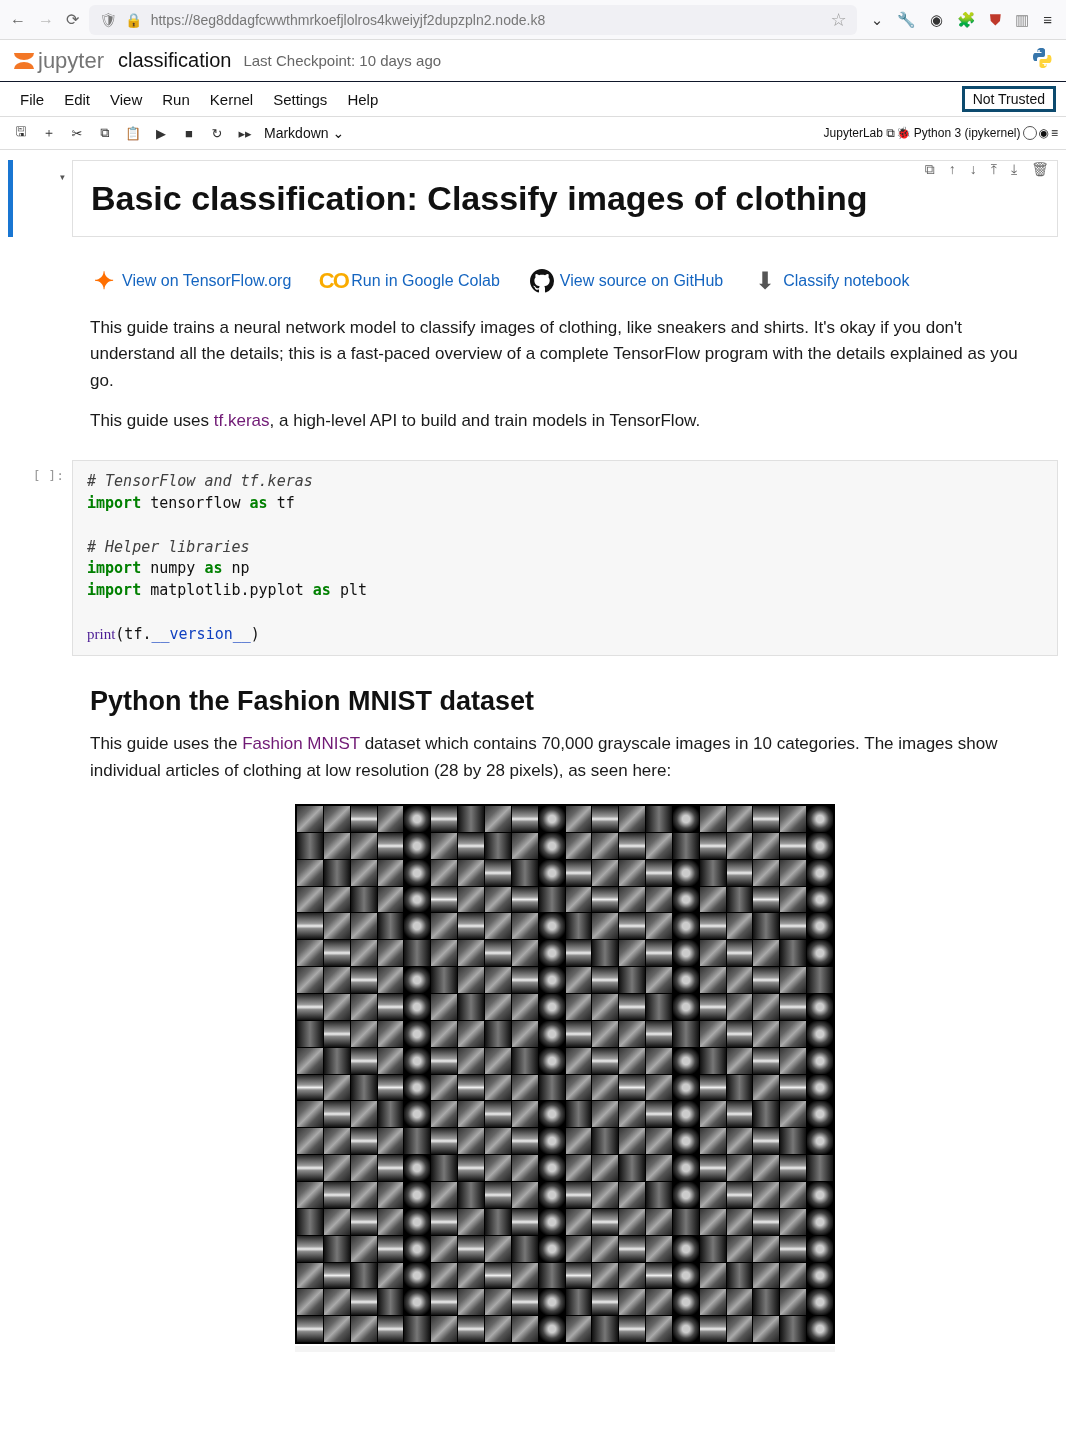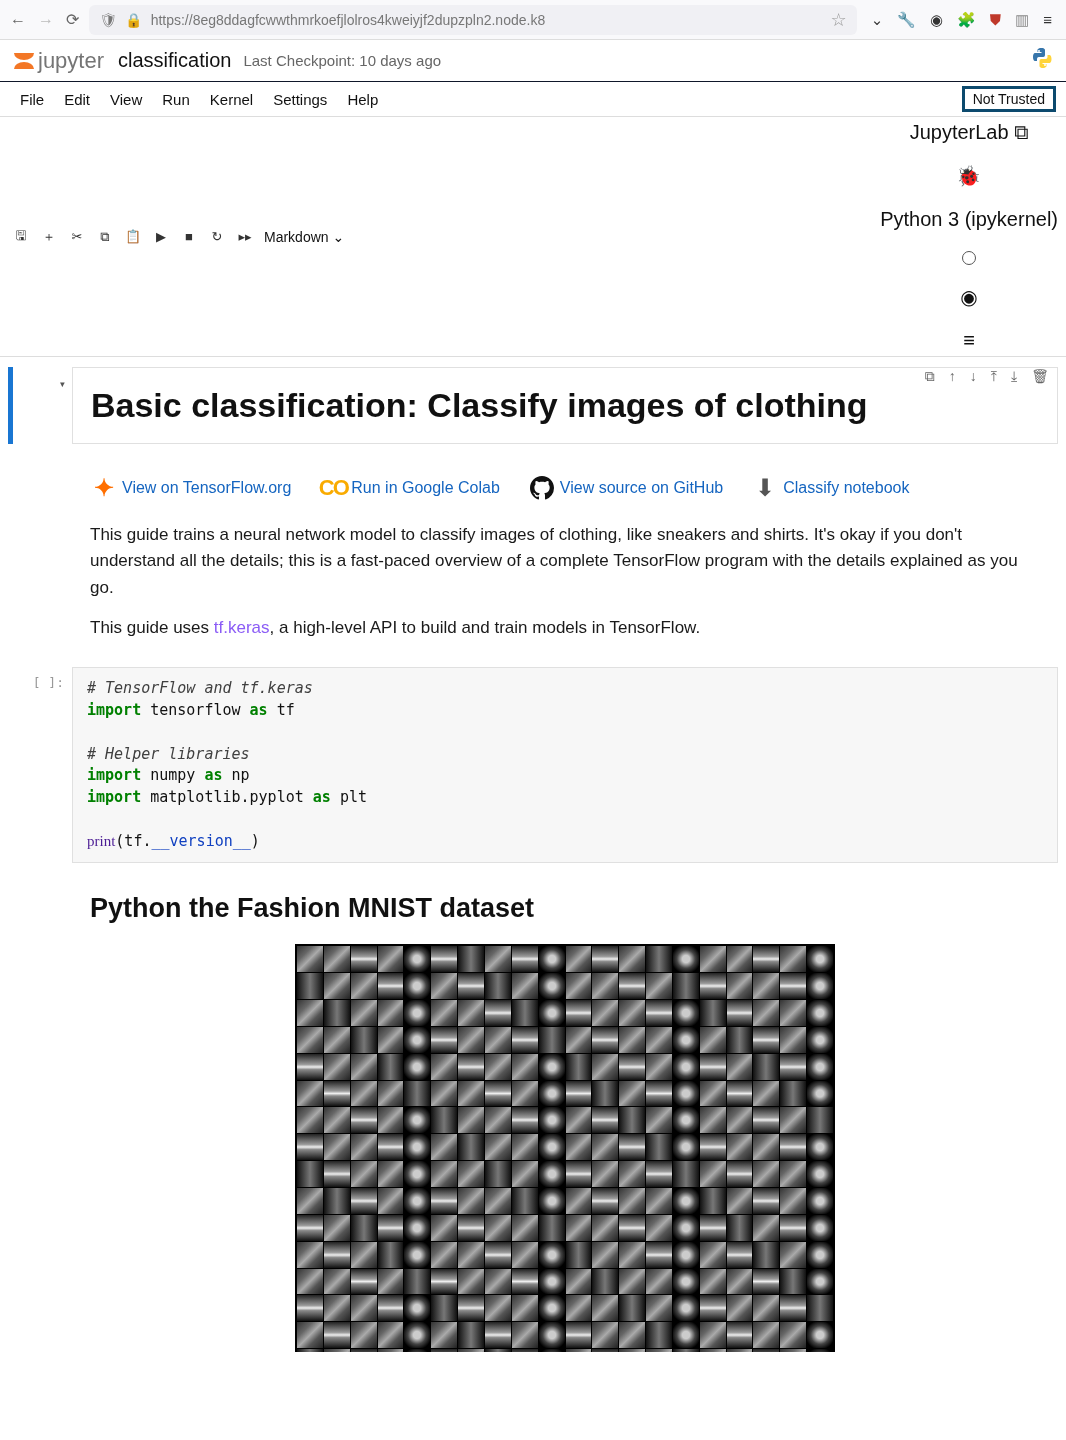--- a/index.html
+++ b/index.html
@@ -26,39 +26,39 @@
 
 
 .menubar { display: flex; padding: 4px 10px; border-bottom: 1px solid #ddd; align-items: center;}
 .menubar .menu { padding: 4px 10px; font-size: 15px; cursor: default;}
 .trusted { margin-left: auto; border: 3px solid #0c4a6e; padding: 2px 8px; font-size: 14px;}
 
 
 .toolbar { display: flex; align-items: center; padding: 4px 8px; border-bottom: 1px solid #ddd; gap: 2px;}
 .toolbar .btn { width: 26px; height: 24px; display:flex; align-items:center; justify-content:center; font-size: 13px; color: #333; cursor: default;}
 .toolbar select, .cell-type { border: none; font-size: 14px; padding: 2px 4px; background: transparent;}
-.toolbar .right-side { margin-left: auto; display:flex; align-items:center; gap: 20px; font-size: 20px; flex-direction: column;}
+.toolbar .right-side { margin-left: auto; display:flex; align-items:center; gap: 2px; font-size: 12px;}
 .kernel-circle { width:14px; height:14px; border:1.5px solid #555; border-radius:50%; display:inline-block;}
 
 
 .notebook { padding: 10px 8px 40px 8px; }
 .cell { display: flex; margin-bottom: 8px; position: relative;}
 .cell.selected::before { content:""; position:absolute; left:0; top:0; bottom:0; width:5px; background:#1976d2;}
 .prompt-col { width: 64px; flex-shrink:0; text-align: right; color:#999; font-family: monospace; font-size: 13px; padding: 8px 8px 0 0; position:relative;}
 .collapse-caret { position:absolute; right: 6px; top: 10px; color:#555; font-size:12px;}
 .cell-body { flex:1; }
 .md-cell .cell-body { border:1px solid #e0e0e0; padding: 12px 18px 16px 18px; background:#fff; position:relative;}
 .md-only .cell-body { border: none; padding: 4px 18px;}
 .cell-toolbar { position:absolute; top:-2px; right:4px; display:flex; gap:6px; color:#666; font-size:14px;}
 .cell-toolbar span { padding: 2px 4px;}
 
 h1.nb { font-size: 34px; font-weight: 800; margin: 6px 0 2px 0;}
 h2.nb { font-size: 27px; font-weight: 800; margin: 18px 0 10px 0;}
 p.nb { font-size: 17px; line-height: 1.55; margin: 14px 0; color: #1a1a1a;}
-a.inline { color: #8b5cf6; text-decoration: none;}
+a.inline { color: #701a75; text-decoration: none;}
 
 .link-row { display:flex; gap: 28px; align-items: center; padding: 18px 0 6px 0; flex-wrap: wrap;}
 .link-item { display:flex; align-items:center; gap:4px; color:#1565c0; font-size:16px; font-weight:500;}
 .link-icon { width:28px; height:28px; display:inline-flex; align-items:center; justify-content:center; font-size:22px;}
 .tf-icon { color:#ff6f00; font-weight:900; font-size:24px;}
 .colab-icon { color:#f9ab00; font-weight:900; font-size:22px; letter-spacing:-2px;}
 .gh-icon svg { width:24px; height:24px;}
 .dl-icon { color:#555; font-size:24px;}
 
 
@@ -218,20 +218,23 @@
 <span class="c-kw">import</span> <span class="c-var">matplotlib.pyplot</span> <span class="c-kw">as</span> <span class="c-var">plt</span>
 
 <span class="c-fn">print</span><span class="c-var">(tf.</span><span class="c-dunder">__version__</span><span class="c-var">)</span></pre>
     </div>
   </div>
 
   <div class="cell md-only">
     <div class="prompt-col"></div>
     <div class="cell-body">
       <h2 class="nb">Python the Fashion MNIST dataset</h2>
+      <p class="nb">
+        <span>This guide uses the </span><a class="inline">Fashion MNIST</a><span> dataset which contains 70,000 grayscale images in 10 categories. The images show individual articles of clothing at low resolution (28 by 28 pixels), as seen here:</span>
+      </p>
       <div class="fig-wrap">
         <div class="mnist-grid" id="mnist-grid">
               <div></div>
               <div></div>
               <div></div>
               <div></div>
               <div></div>
               <div></div>
               <div></div>
               <div></div>

